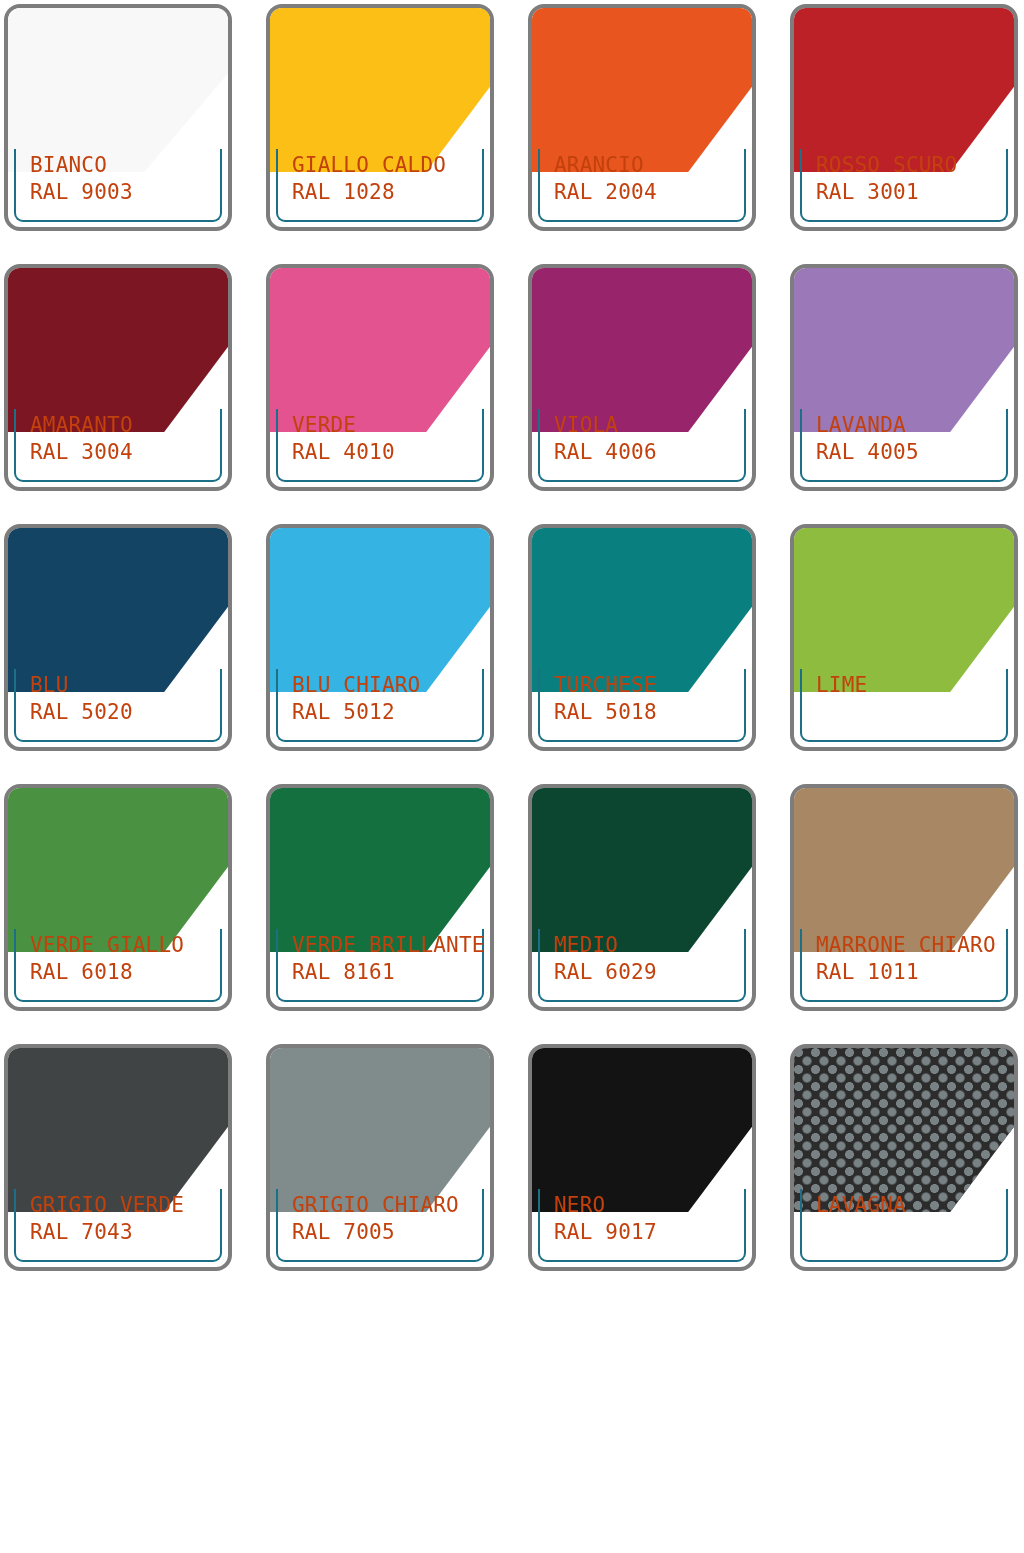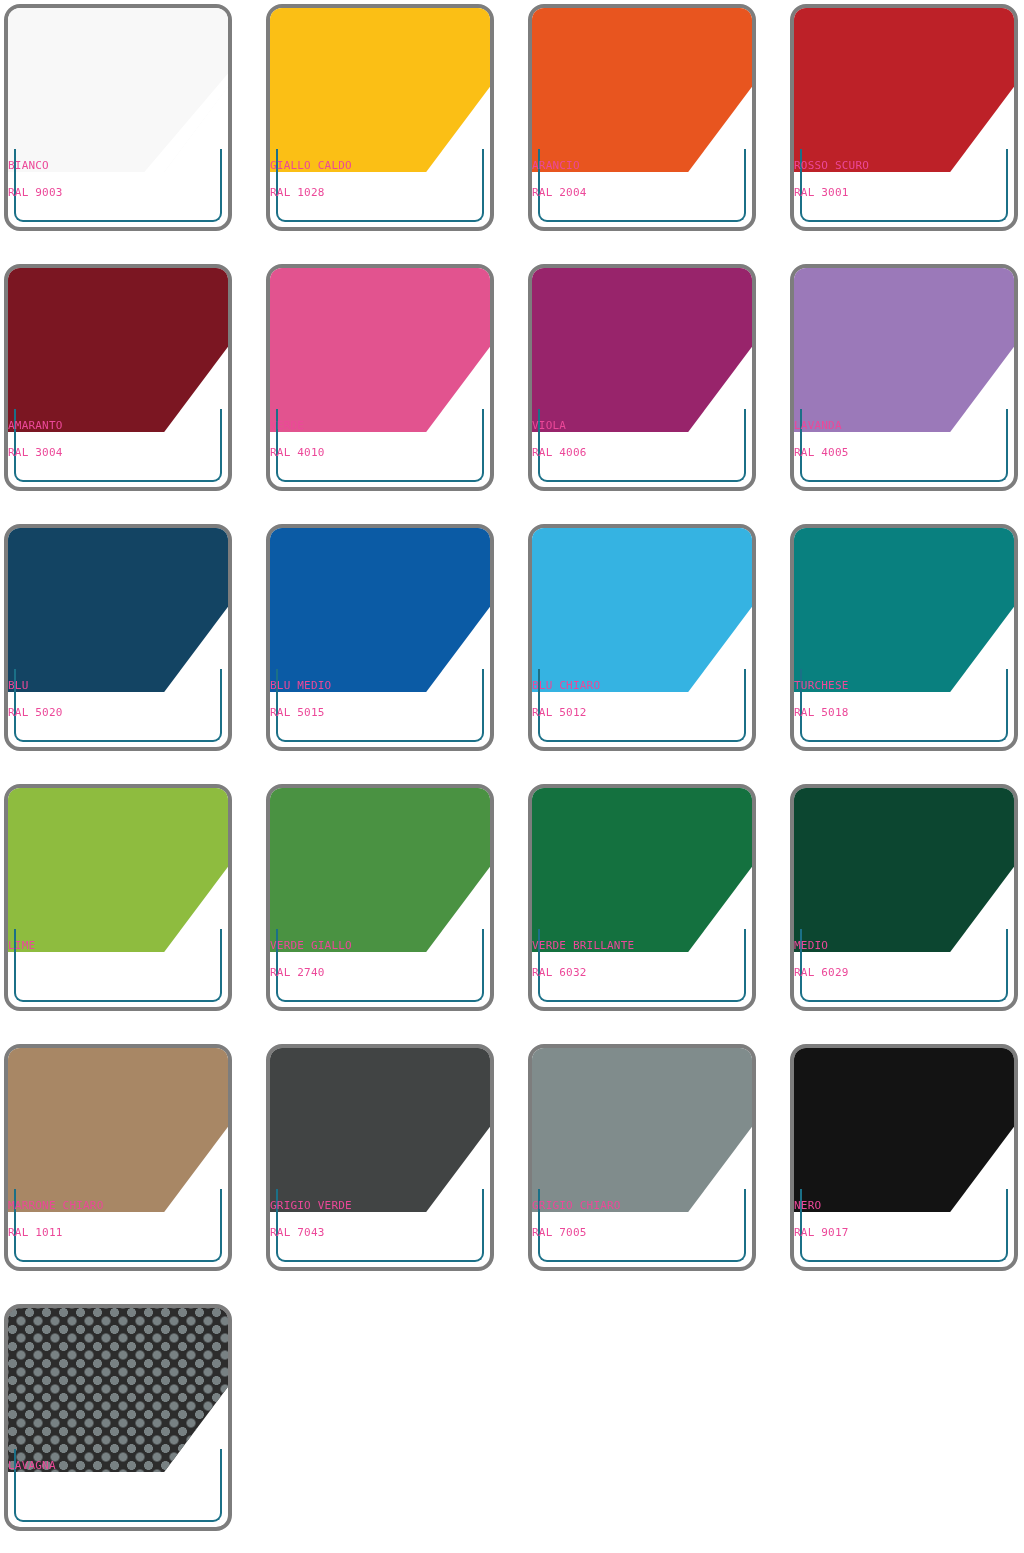--- a/index.html
+++ b/index.html
@@ -79,28 +79,28 @@
     border-right: 2px solid #1b7087;
     border-bottom: 2px solid #1b7087;
     border-top: none;
     border-bottom-left-radius: 9px;
     border-bottom-right-radius: 9px;
     pointer-events: none;
   }
 
   .label-text {
     position: absolute;
-    left: 0;
+    left: 22px;
     right: 14px;
     bottom: 5px;
     height: 73px;
     padding-top: 3px;
     display: block;
-    color: #ec4899;
-    font-size: 11px;
+    color: #c2410c;
+    font-size: 21px;
     line-height: 27px;
     letter-spacing: 0.2px;
     white-space: nowrap;
   }
   .label-name,
   .label-code {
     display: block;
   }
   .label-code:empty { display: none; }
 </style>
@@ -174,28 +174,20 @@
     </div>
     <div class="swatch-card">
       <div class="swatch-fill" style="background: rgb(19, 68, 99);"></div>
       <div class="label-bracket"></div>
       <div class="label-text">
         <span class="label-name">BLU</span>
         <span class="label-code">RAL 5020</span>
       </div>
     </div>
     <div class="swatch-card">
-      <div class="swatch-fill" style="background: rgb(11, 91, 165);"></div>
-      <div class="label-bracket"></div>
-      <div class="label-text">
-        <span class="label-name">BLU MEDIO</span>
-        <span class="label-code">RAL 5015</span>
-      </div>
-    </div>
-    <div class="swatch-card">
       <div class="swatch-fill" style="background: rgb(53, 179, 226);"></div>
       <div class="label-bracket"></div>
       <div class="label-text">
         <span class="label-name">BLU CHIARO</span>
         <span class="label-code">RAL 5012</span>
       </div>
     </div>
     <div class="swatch-card">
       <div class="swatch-fill" style="background: rgb(9, 128, 127);"></div>
       <div class="label-bracket"></div>
@@ -209,29 +201,29 @@
       <div class="label-bracket"></div>
       <div class="label-text">
         <span class="label-name">LIME</span>
       </div>
     </div>
     <div class="swatch-card">
       <div class="swatch-fill" style="background: rgb(74, 146, 66);"></div>
       <div class="label-bracket"></div>
       <div class="label-text">
         <span class="label-name">VERDE GIALLO</span>
-        <span class="label-code">RAL 2740</span>
+        <span class="label-code">RAL 6018</span>
       </div>
     </div>
     <div class="swatch-card">
       <div class="swatch-fill" style="background: rgb(20, 113, 63);"></div>
       <div class="label-bracket"></div>
       <div class="label-text">
         <span class="label-name">VERDE BRILLANTE</span>
-        <span class="label-code">RAL 6032</span>
+        <span class="label-code">RAL 8161</span>
       </div>
     </div>
     <div class="swatch-card">
       <div class="swatch-fill" style="background: rgb(12, 70, 48);"></div>
       <div class="label-bracket"></div>
       <div class="label-text">
         <span class="label-name">MEDIO</span>
         <span class="label-code">RAL 6029</span>
       </div>
     </div>

